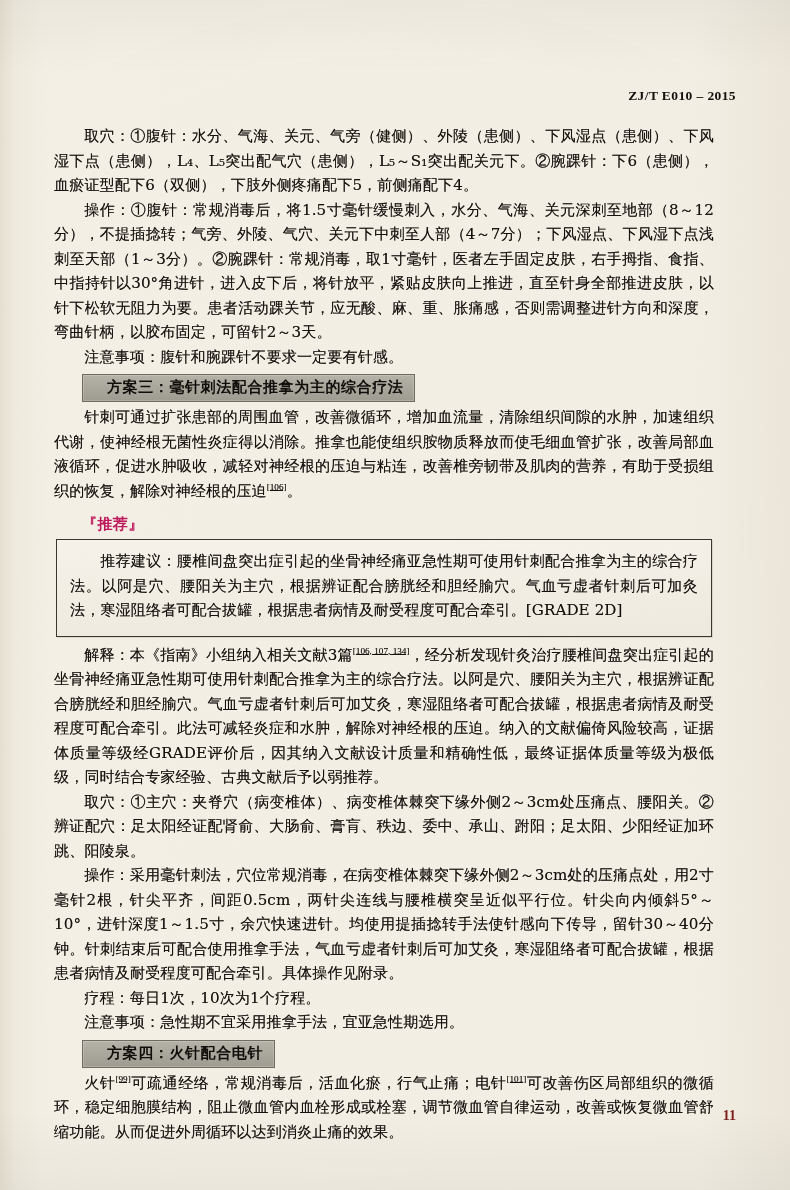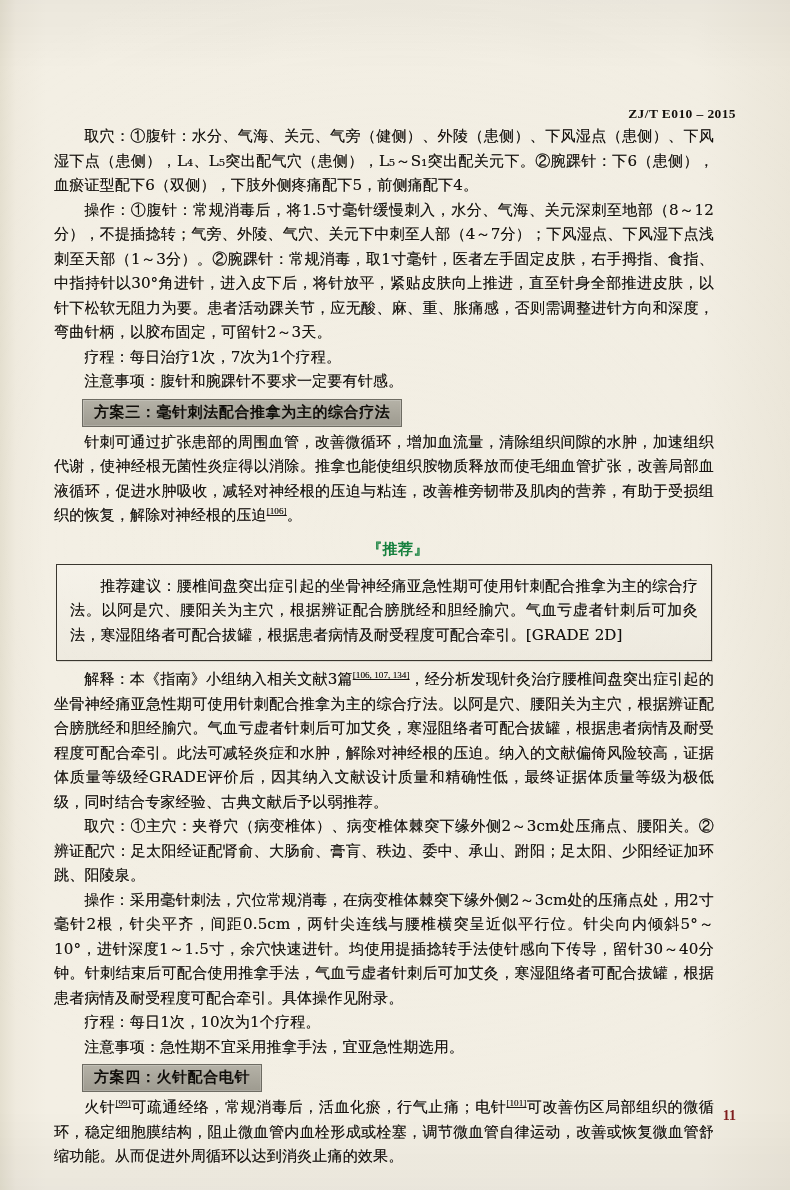--- a/index.html
+++ b/index.html
@@ -41,21 +41,21 @@
     left: 0; top: 0;
     width: 790px;
     height: 1190px;
     padding: 0;
   }
 
   
   .run-head {
     position: absolute;
     right: 54px;
-    top: 106px;
+    top: 88px;
     font-family: "Liberation Serif", "DejaVu Serif", serif;
     font-size: 13.5px;
     letter-spacing: .4px;
     color: #14110d;
     font-weight: 600;
   }
 
   .col {
     position: absolute;
     left: 54px;
@@ -73,41 +73,40 @@
     letter-spacing: .1px;
     text-indent: 2em;
     font-family: "DejaVu Serif", "Liberation Serif", serif;
     text-shadow: 0 0 .35px rgba(20,17,13,.55);
   }
 
   
   .banner {
     display: inline-block;
     margin: 5px 0 3px 28px;
-    padding: 2px 11px 3px 11px;
+    padding: 2px 11px 3px 24px;
     background: linear-gradient(180deg,#b5b2a7,#a8a59a 55%,#9e9b90);
     color: #100e0a;
     font-size: 15px;
     line-height: 21px;
     font-weight: 700;
     letter-spacing: .6px;
     border: 1px solid #6d6b62;
     box-shadow: inset 0 0 0 1px rgba(255,255,255,.18);
     font-family: "DejaVu Serif", "Liberation Serif", serif;
   }
   .banner-wrap { line-height: 0; }
 
   .reco-label {
     margin: 10px 0 4px 28px;
     font-size: 15px;
     line-height: 22px;
-    color: #15803d;
+    color: #be185d;
     font-weight: 600;
     letter-spacing: .4px;
-    text-align: center;
   }
 
   .reco-box {
     border: 1.3px solid #3a372f;
     margin: 2px 2px 6px 2px;
     padding: 9px 13px 13px 13px;
     background: linear-gradient(180deg, rgba(255,255,255,.18), rgba(0,0,0,.02));
     box-shadow: 1px 1px 0 rgba(0,0,0,.10);
   }
   .reco-box p {
@@ -148,21 +147,20 @@
 <div class="content">
 
   <div class="run-head">ZJ/T E010 – 2015</div>
 
   <div class="col">
 
     <p class="tx">取穴：①腹针：水分、气海、关元、气旁（健侧）、外陵（患侧）、下风湿点（患侧）、下风湿下点（患侧），L₄、L₅突出配气穴（患侧），L₅～S₁突出配关元下。②腕踝针：下6（患侧），血瘀证型配下6（双侧），下肢外侧疼痛配下5，前侧痛配下4。</p>
 
     <p class="tx">操作：①腹针：常规消毒后，将1.5寸毫针缓慢刺入，水分、气海、关元深刺至地部（8～12分），不提插捻转；气旁、外陵、气穴、关元下中刺至人部（4～7分）；下风湿点、下风湿下点浅刺至天部（1～3分）。②腕踝针：常规消毒，取1寸毫针，医者左手固定皮肤，右手拇指、食指、中指持针以30°角进针，进入皮下后，将针放平，紧贴皮肤向上推进，直至针身全部推进皮肤，以针下松软无阻力为要。患者活动踝关节，应无酸、麻、重、胀痛感，否则需调整进针方向和深度，弯曲针柄，以胶布固定，可留针2～3天。</p>
 
-    <p class="tx">疗程：每日治疗1次，7次为1个疗程。</p>
 
     <p class="tx">注意事项：腹针和腕踝针不要求一定要有针感。</p>
 
     <div class="banner-wrap">
       <span class="banner">方案三：毫针刺法配合推拿为主的综合疗法</span>
     </div>
 
     <p class="tx"><span>针刺可通过扩张患部的周围血管，改善微循环，增加血流量，清除组织间隙的水肿，加速组织代谢，使神经根无菌性炎症得以消除。推拿也能使组织胺物质释放而使毛细血管扩张，改善局部血液循环，促进水肿吸收，减轻对神经根的压迫与粘连，改善椎旁韧带及肌肉的营养，有助于受损组织的恢复，解除对神经根的压迫</span><sup class="ref">[106]</sup><span>。</span></p>
 
     <div class="reco-label">『推荐』</div>

